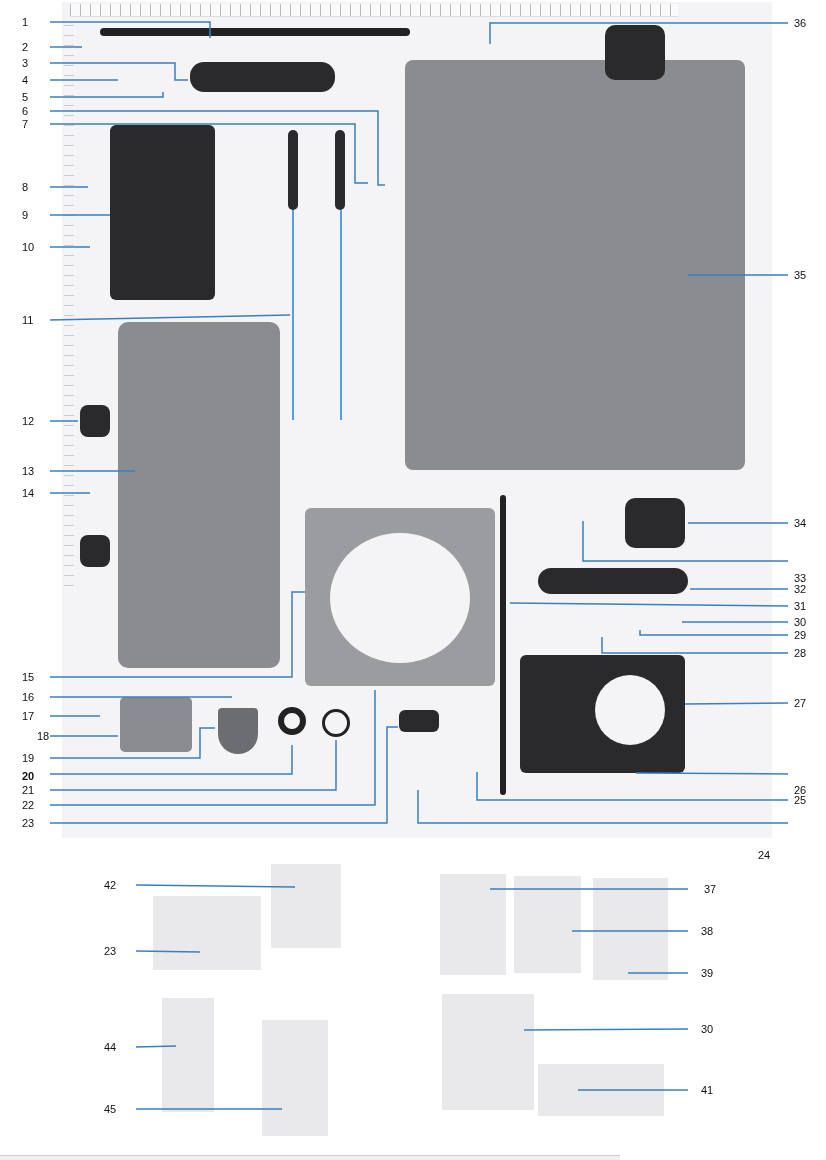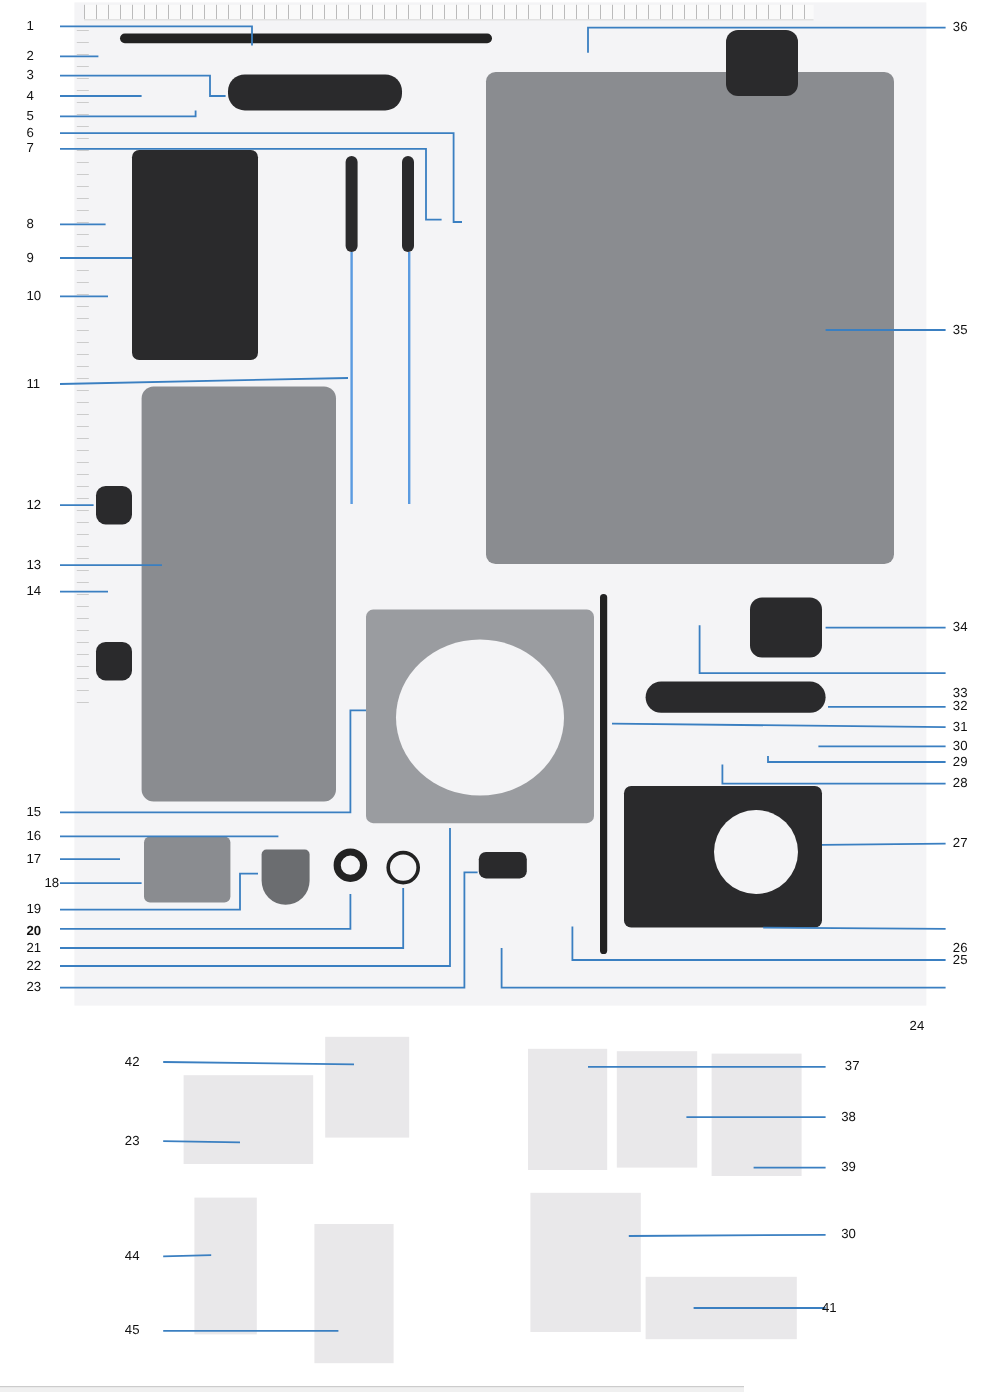--- a/index.html
+++ b/index.html
@@ -143,19 +143,19 @@
     <span class="callout" style="top: 600px; left: 794px;">31</span>
     <span class="callout" style="top: 583px; left: 794px;">32</span>
     <span class="callout" style="top: 572px; left: 794px;">33</span>
     <span class="callout" style="top: 517px; left: 794px;">34</span>
     <span class="callout" style="top: 269px; left: 794px;">35</span>
     <span class="callout" style="top: 17px; left: 794px;">36</span>
     <span class="callout" style="top: 883px; left: 704px;">37</span>
     <span class="callout" style="top: 925px; left: 701px;">38</span>
     <span class="callout" style="top: 967px; left: 701px;">39</span>
     <span class="callout" style="top: 1023px; left: 701px;">30</span>
-    <span class="callout" style="top: 1084px; left: 685px; text-align: right;">41</span>
+    <span class="callout" style="top: 1084px; left: 701px; text-align: right;">41</span>
     <span class="callout" style="top: 879px; left: 104px;">42</span>
     <span class="callout" style="top: 945px; left: 104px;">23</span>
     <span class="callout" style="top: 1041px; left: 104px;">44</span>
     <span class="callout" style="top: 1103px; left: 104px;">45</span>
   </div>
 <div class="bottombar"></div>
 
 </body></html>

